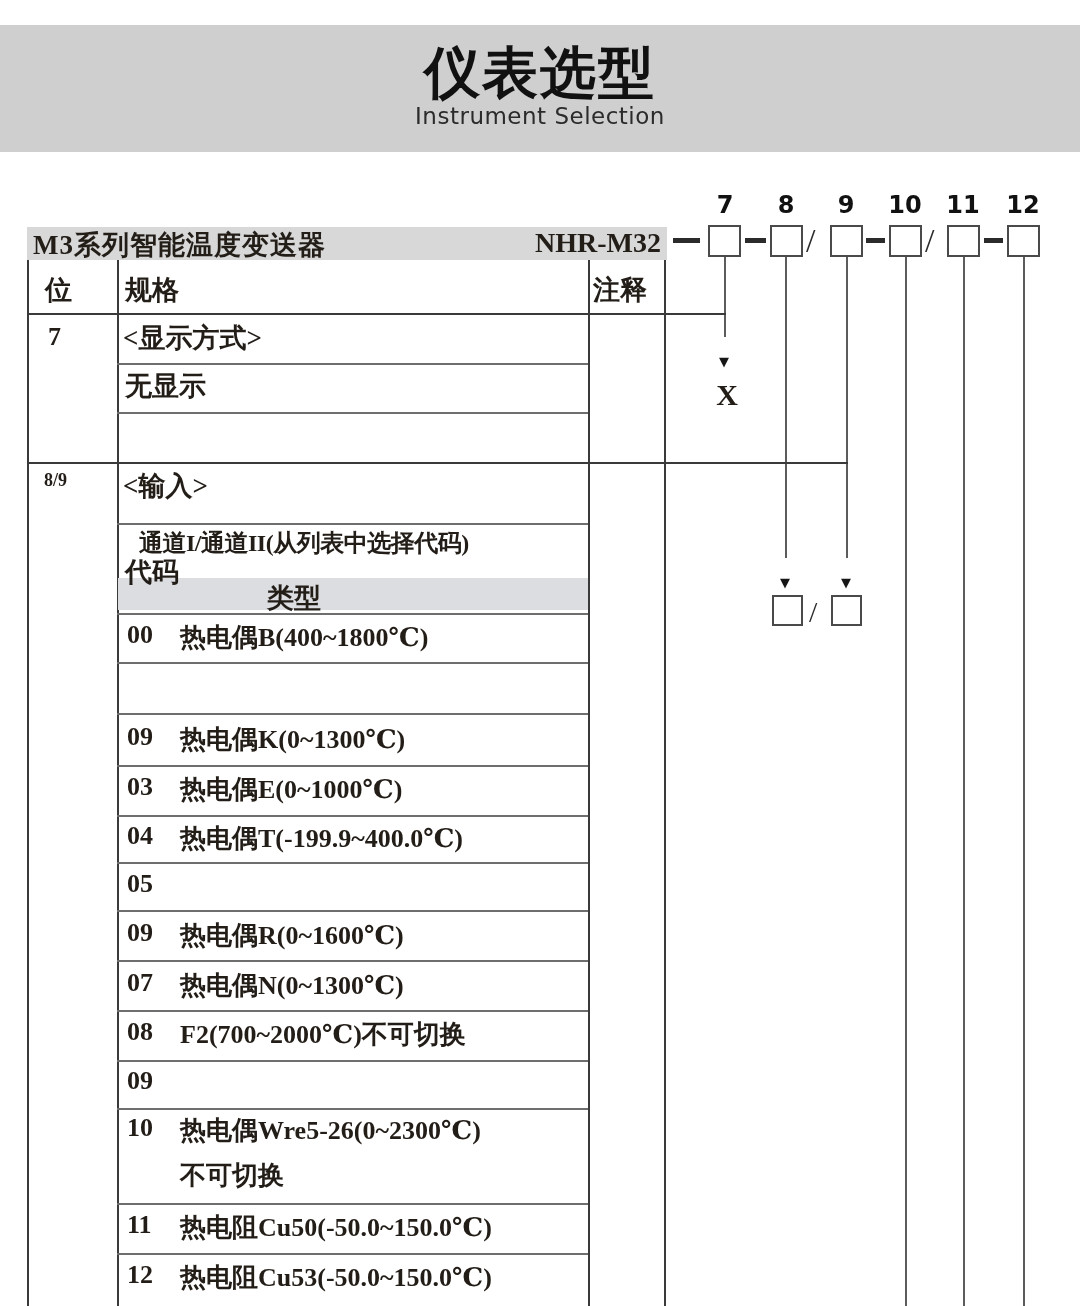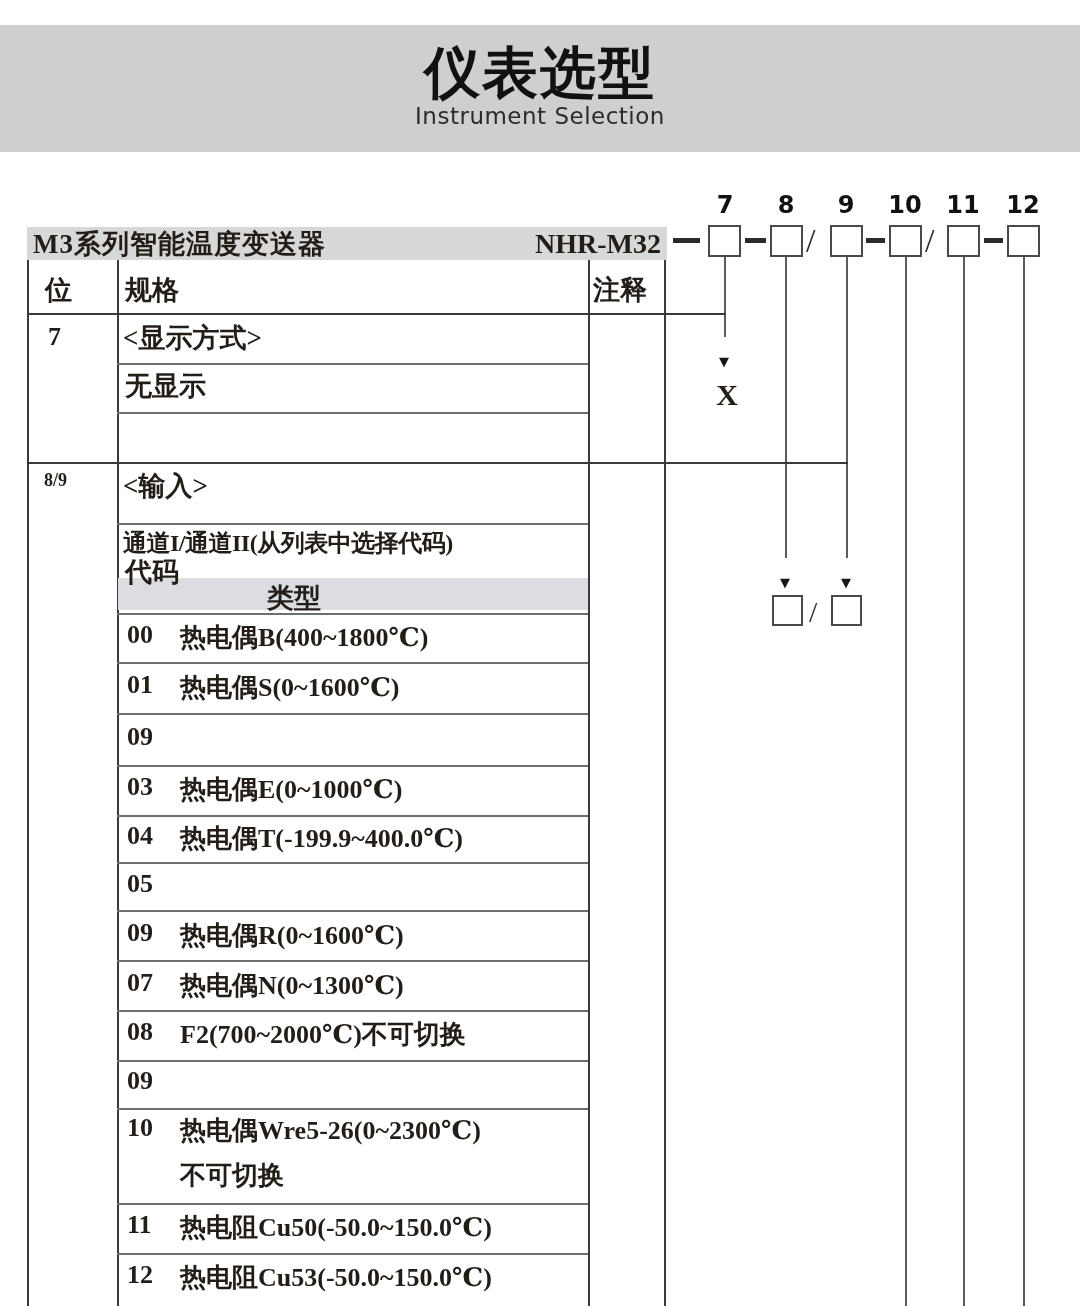--- a/index.html
+++ b/index.html
@@ -7,21 +7,21 @@
     position:relative;width:1080px;height:1306px;background:#ffffff;overflow:hidden;
     font-family:"Liberation Serif","DejaVu Serif",serif;color:#231d18;
   }
   
   .title-band{position:absolute;left:0;top:25px;width:1080px;height:127px;background:#cfcfcf;text-align:center;}
   .title-band .big{display:block;margin-top:17px;font-family:"DejaVu Sans","Liberation Sans",sans-serif;
     font-weight:900;font-size:56px;line-height:62px;color:#111;letter-spacing:2px;}
   .title-band .sub{display:block;font-family:"DejaVu Sans","Liberation Sans",sans-serif;
     font-weight:400;font-size:23px;line-height:25px;color:#2b2b2b;letter-spacing:0.5px;}
   .product-band{position:absolute;left:27px;top:227px;width:640px;height:33px;background:#d8d8d9;
-    display:flex;align-items:center;justify-content:space-between;padding:12px 6px;box-sizing:border-box;}
+    display:flex;align-items:flex-start;justify-content:space-between;padding:0 6px;box-sizing:border-box;}
   .product-band .pname{font-weight:700;font-size:27px;letter-spacing:1px;}
   .product-band .pmodel{font-weight:700;font-size:28px;}
   .codehead-band{position:absolute;left:118px;top:578px;width:470px;height:32px;background:#dcdde0;}
   
   .vline{position:absolute;width:2px;background:#3a3a3a;}
   .vline.thin{width:2px;background:#5c5c5c;}
   .hline{position:absolute;height:2px;background:#3a3a3a;}
   .hline.thin{height:1.5px;background:#6e6e6e;}
   
   .cell{position:absolute;font-weight:700;font-size:27px;white-space:nowrap;}
@@ -108,42 +108,39 @@
   <span class="cell" style="left:593px;top:272px">注释</span>
 
   <span class="cell" style="left:48px;top:322px;font-size:26px">7</span>
   <span class="cell" style="left:123px;top:320px">&lt;显示方式&gt;</span>
   <span class="cell" style="left:125px;top:368px">无显示</span>
   <span class="arrow" style="left:719px;top:354px">▼</span>
   <span class="xval">X</span>
 
   <span class="cell" style="left:44px;top:470px;font-size:18px">8/9</span>
   <span class="cell" style="left:123px;top:468px">&lt;输入&gt;</span>
-  <span class="cell small" style="left:123px;top:527px">通道I/通道II(从列表中选择代码)</span>
+  <span class="cell small" style="left:139px;top:527px">通道I/通道II(从列表中选择代码)</span>
 
   <div class="codehead-band"></div>
   <span class="cell" style="left:125px;top:554px">代码</span>
   <span class="cell" style="left:267px;top:580px">类型</span>
 
   <span class="arrow" style="left:780px;top:575px">▼</span>
   <span class="arrow" style="left:841px;top:575px">▼</span>
   <div class="subbox" style="left:772px;top:595px"></div>
   <span class="slash" style="left:809px;top:595px;font-size:30px">/</span>
   <div class="subbox" style="left:831px;top:595px"></div>
 
   <div class="code-row" style="top:620px">
       <span class="cnum">00</span>
       <span>热电偶B(400~1800℃)</span>
     </div>
-  <div class="code-row" style="top:670px">
-      <span class="cnum">01</span>
-      <span>热电偶S(0~1600℃)</span>
-    </div>
   <div class="code-row" style="top:722px">
       <span class="cnum">09</span>
+      <span>热电偶K(0~1300℃)</span>
     </div>
   <div class="code-row" style="top:772px">
       <span class="cnum">03</span>
       <span>热电偶E(0~1000℃)</span>
     </div>
   <div class="code-row" style="top:821px">
       <span class="cnum">04</span>
       <span>热电偶T(-199.9~400.0℃)</span>
     </div>
   <div class="code-row" style="top:869px">

